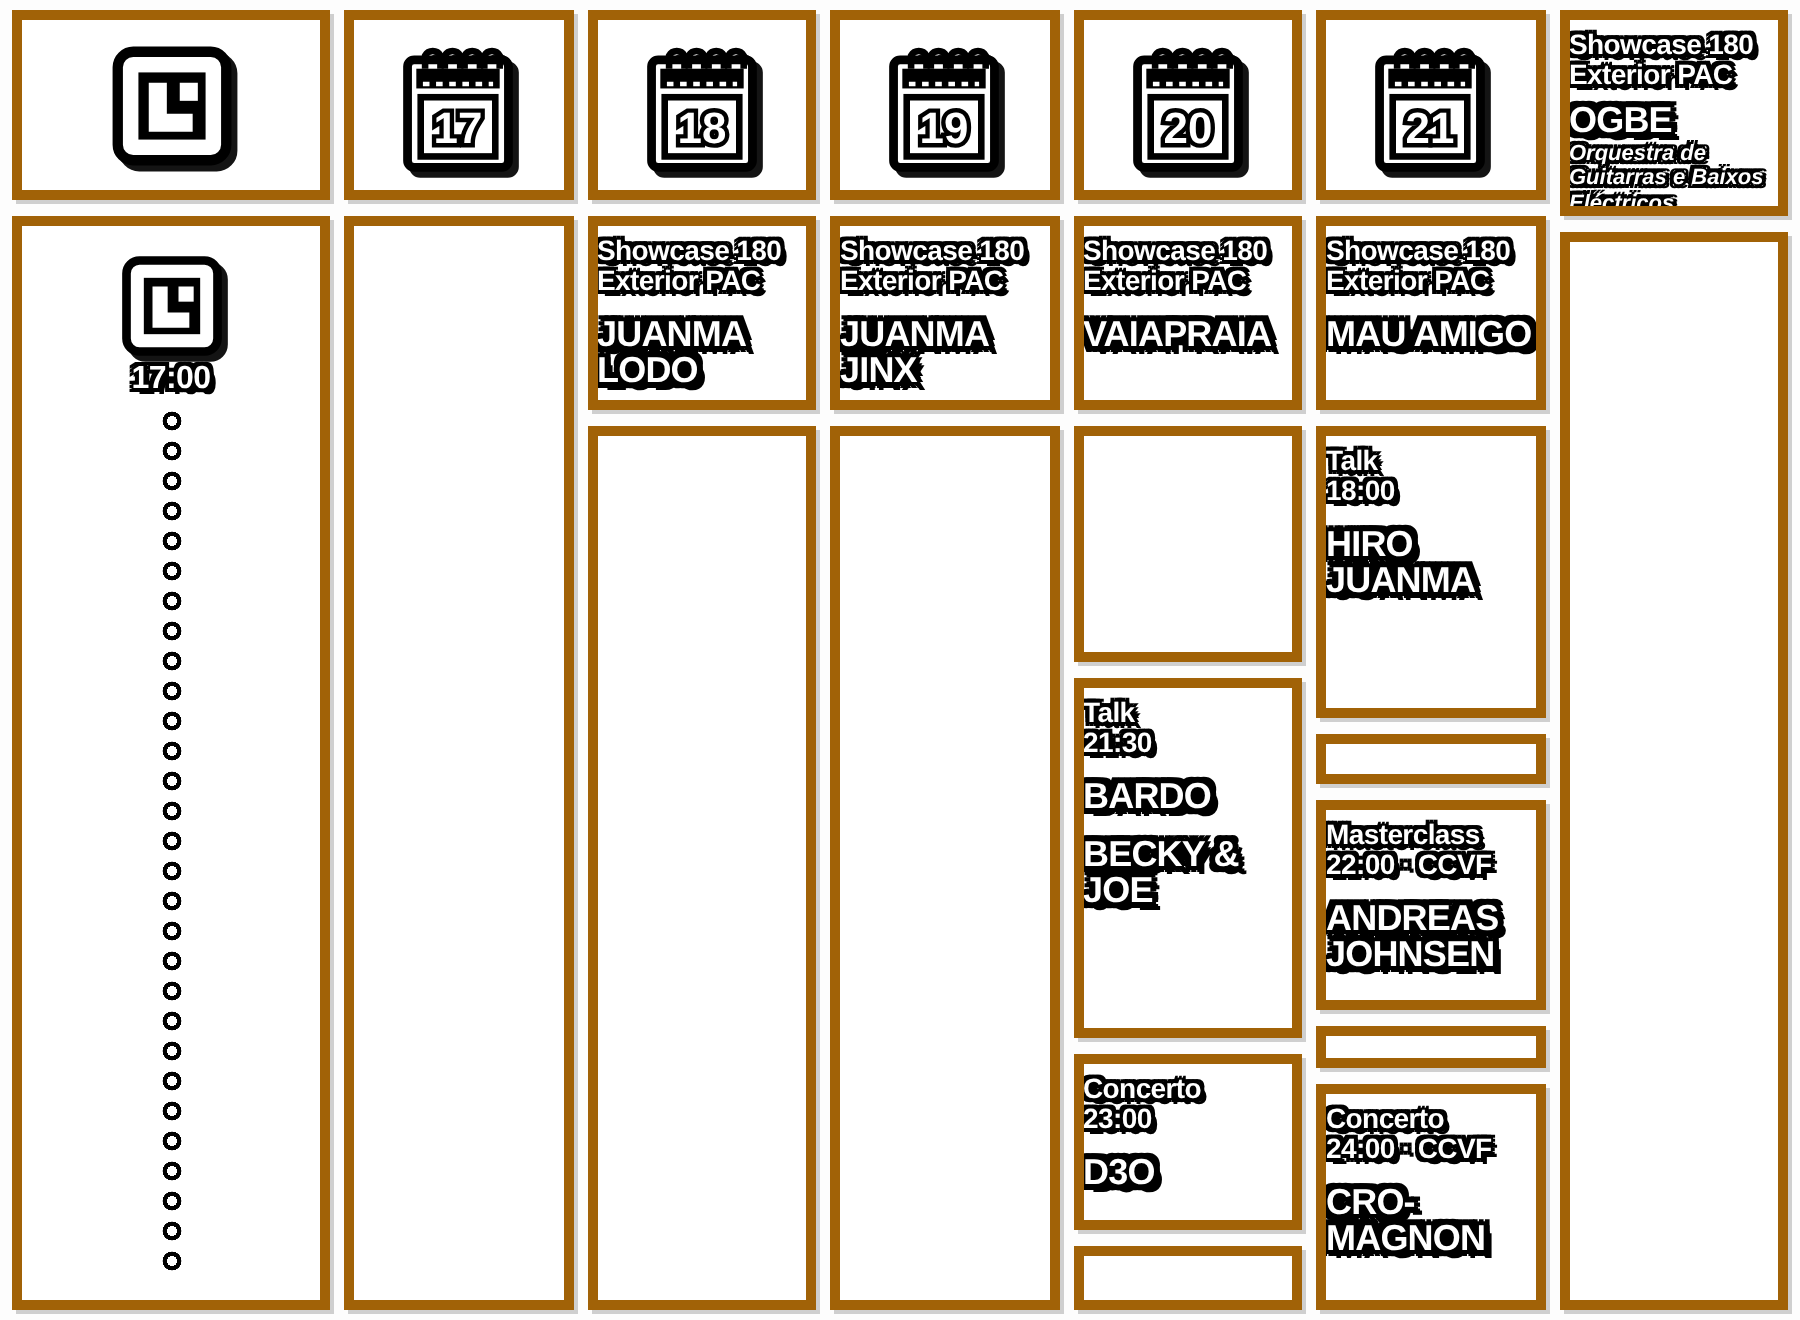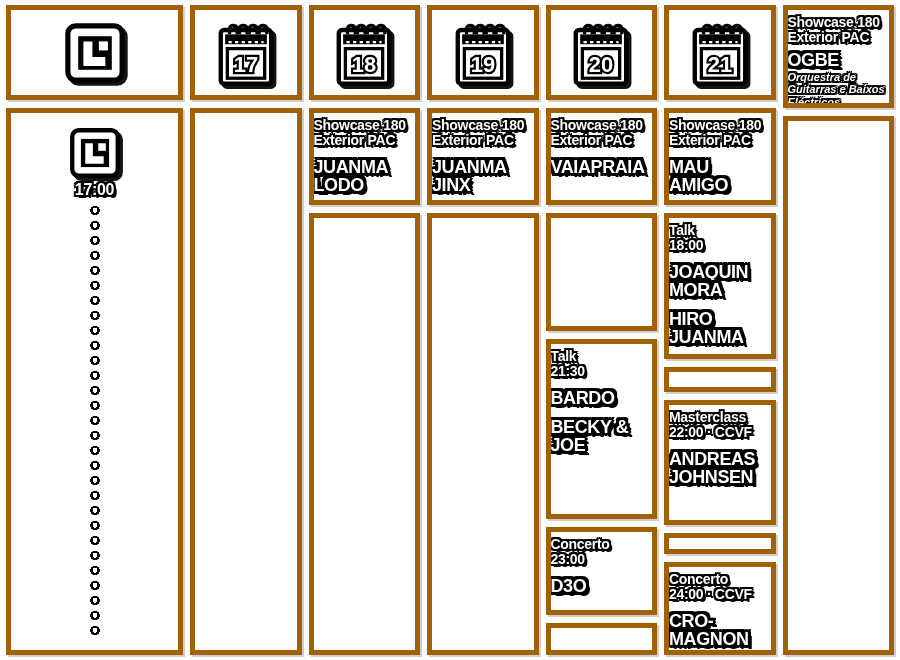--- a/index.html
+++ b/index.html
@@ -3,38 +3,38 @@
 <meta charset="utf-8">
 <style>
   html,body{margin:0;padding:0;background:#f4f4f4;}
   *{box-sizing:border-box;}
   .board{
     width:900px;height:660px;background:#fdfdfd;
     display:flex;gap:7px;padding:5px 6px;
     font-family:"Liberation Sans",sans-serif;
   }
   .col{display:flex;flex-direction:column;gap:8px;min-width:0;}
-  .col-time{width:177px;flex:none;}
+  .col-time{width:159px;flex:none;}
   .col-day{flex:1;}
   .box{
     background:#fff;border:5px solid #a16207;
     box-shadow:2px 2px 0 #cfcfcf;
   }
   .header-cell{height:95px;flex:none;display:flex;align-items:center;justify-content:center;}
   .fill{flex:1;}
   .evt{padding:5px 0;overflow:hidden;}
   
   .h-show{height:97px;flex:none;}
   .h-show-tall{height:103px;flex:none;}
   .h-e20a{height:118px;flex:none;}
   .h-talk20{height:180px;flex:none;}
   .h-conc20{height:88px;flex:none;}
   .h-talk21{height:146px;flex:none;}
   .h-gap21a{height:25px;flex:none;}
-  .h-mc21{height:125px;flex:none;}
+  .h-mc21{height:105px;flex:none;}
   .h-gap21b{height:21px;flex:none;}
   
   .o1{
     color:#fff;font-weight:700;font-size:14px;line-height:1.1;letter-spacing:-0.3px;
     text-shadow:
       -2px -2px 0 #000,0 -2px 0 #000,2px -2px 0 #000,
       -2px 0 0 #000,2px 0 0 #000,
       -2px 2px 0 #000,0 2px 0 #000,2px 2px 0 #000,
       -1px -1px 0 #000,1px -1px 0 #000,-1px 1px 0 #000,1px 1px 0 #000,
       3px 3px 0 #000;
@@ -208,21 +208,20 @@
       </svg>
     </div>
     <div class="box evt h-show">
       <div class="o1">Showcase 180</div>
       <div class="o1">Exterior PAC</div>
       <div class="o2 artist">MAU AMIGO</div>
     </div>
     <div class="box evt h-talk21">
       <div class="o1">Talk</div>
       <div class="o1">18:00</div>
-      <div class="o2 artist">JOAQUIN MORA</div>
       <div class="o2 artist">HIRO JUANMA</div>
     </div>
     <div class="box h-gap21a"></div>
     <div class="box evt h-mc21">
       <div class="o1">Masterclass</div>
       <div class="o1">22:00 · CCVF</div>
       <div class="o2 artist">ANDREAS JOHNSEN</div>
     </div>
     <div class="box h-gap21b"></div>
     <div class="box evt fill">

